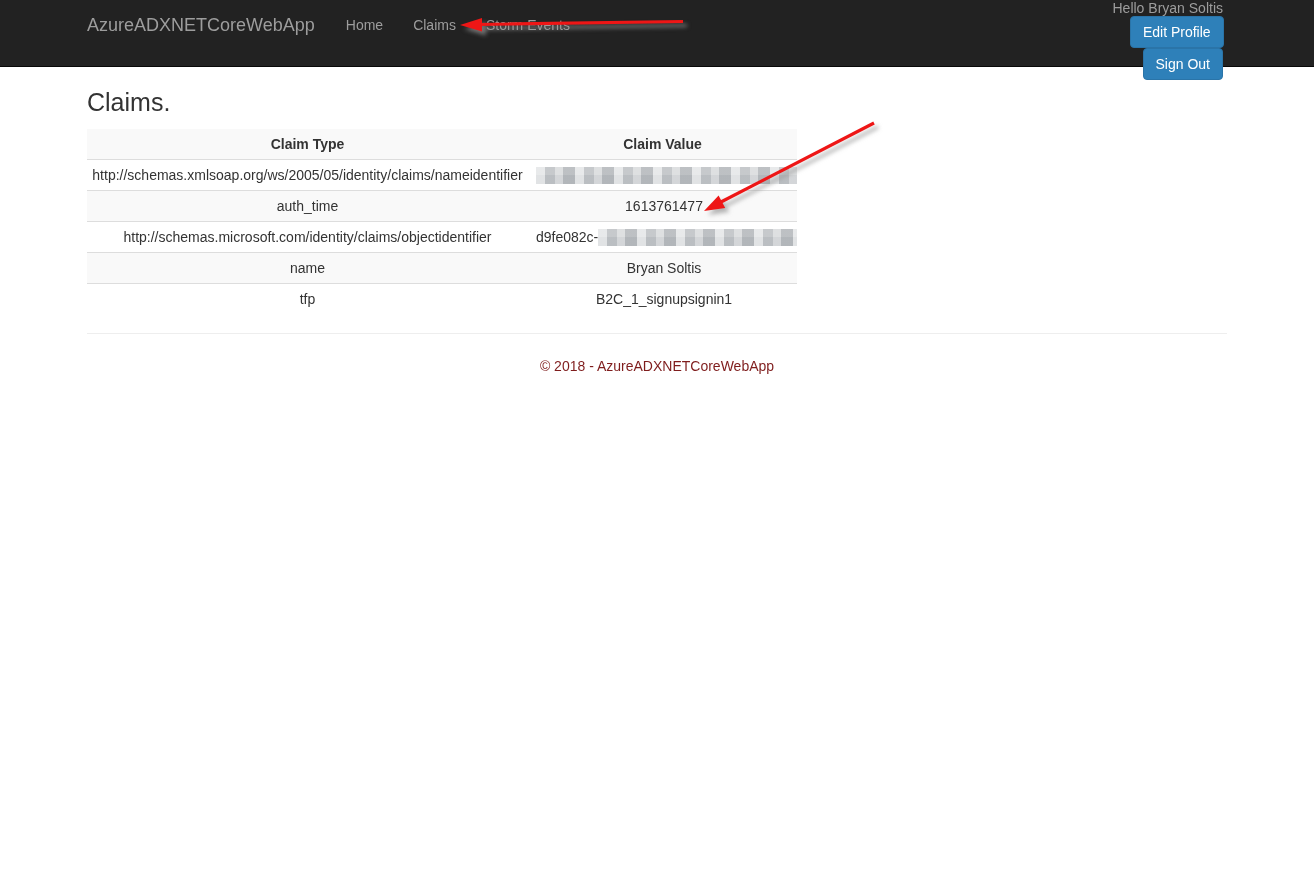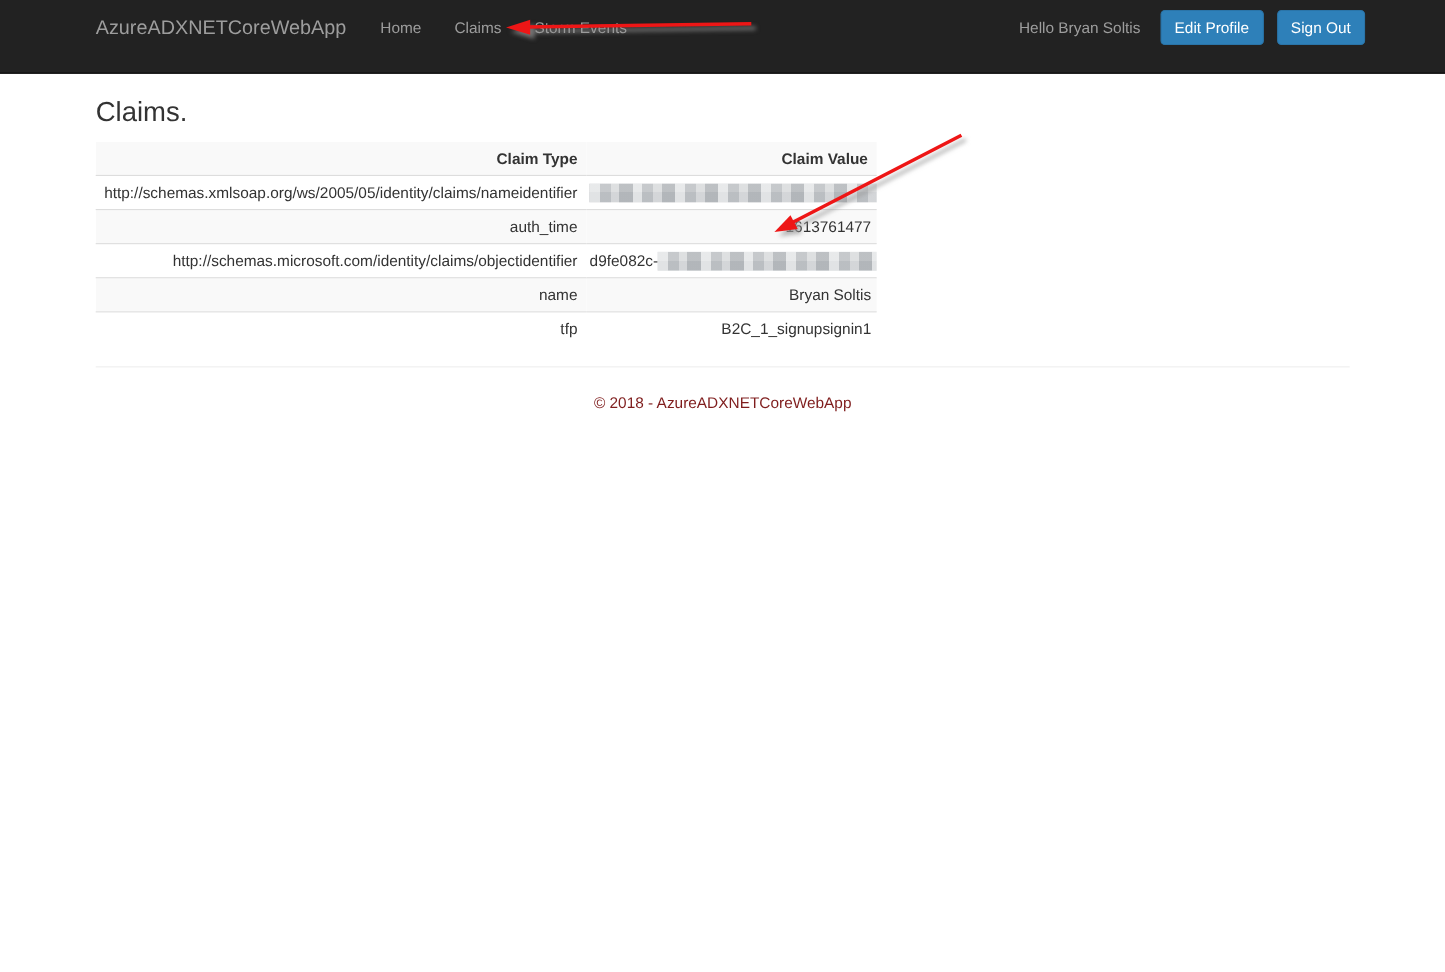--- a/index.html
+++ b/index.html
@@ -51,20 +51,21 @@
     padding: 15px;
     white-space: nowrap;
   }
   .navbar-right {
     position: absolute;
     right: 73px;
     top: 0;
     height: 50px;
     display: flex;
     align-items: center;
+    flex-direction: column;
   }
   .greeting {
     color: #9d9d9d;
     font-size: 14px;
     text-decoration: none;
     margin-right: 18px;
     white-space: nowrap;
   }
   .btn-primary {
     display: inline-block;
@@ -95,21 +96,21 @@
   }
   table.claims {
     border-collapse: collapse;
     table-layout: fixed;
     width: 710px;
     margin-top: 7px;
   }
   table.claims col.c-type  { width: 446px; }
   table.claims col.c-value { width: 264px; }
   table.claims th, table.claims td {
-    text-align: right;
+    text-align: center;
     font-size: 14px;
     line-height: 20px;
     padding: 5px 8px 5px 3px;
     white-space: nowrap;
     overflow: hidden;
     margin-left: 40px;
   }
   table.claims th { font-weight: bold; }
   table.claims thead tr { background: #f9f9f9; }
   table.claims tbody tr:nth-child(even) { background: #f9f9f9; }

